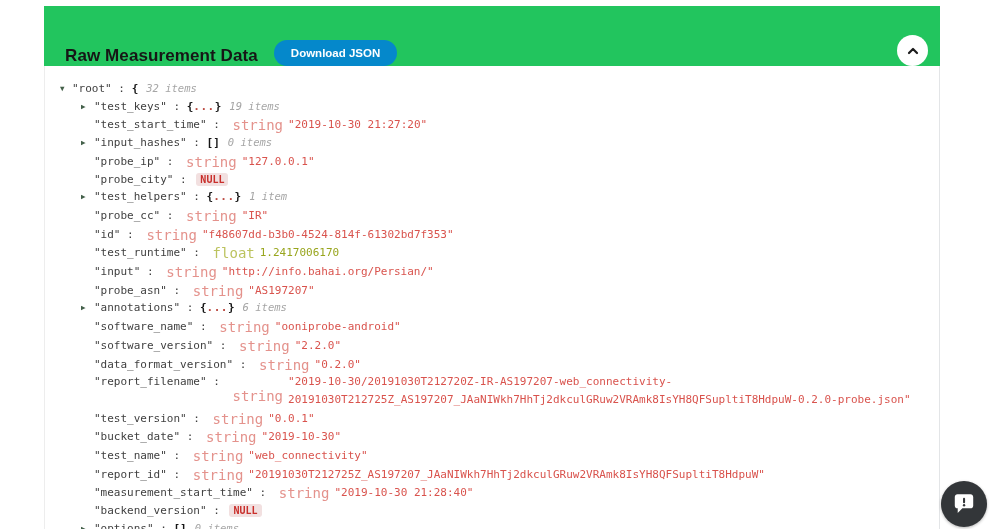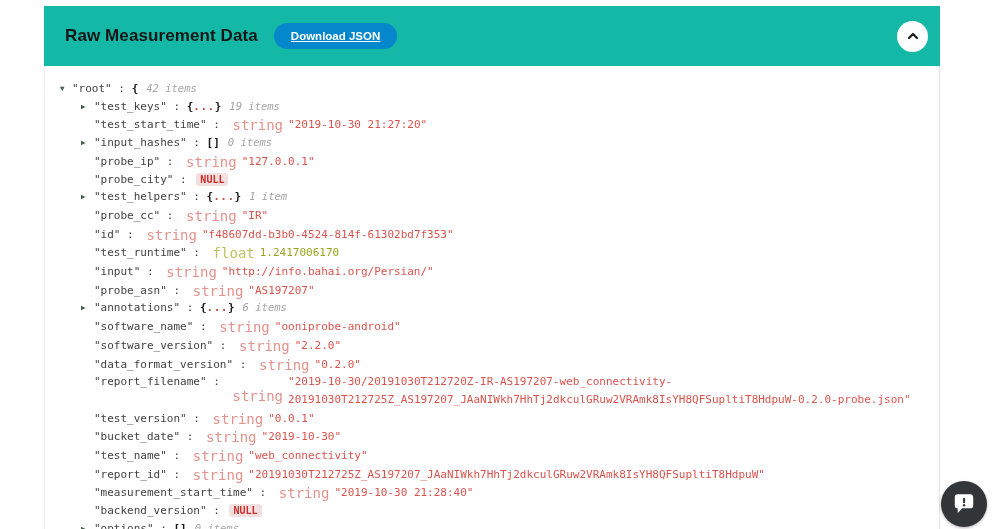--- a/index.html
+++ b/index.html
@@ -1,26 +1,26 @@
 <!DOCTYPE html>
 <html><head>
 <meta charset="utf-8">
 <style>
   * { margin:0; padding:0; box-sizing:border-box; }
   html,body { width:1000px; height:529px; background:#ffffff; overflow:hidden;
     font-family:"Liberation Sans", sans-serif; }
   .page { position:relative; width:1000px; height:529px; background:#fff; }
 
   .card { position:absolute; left:44px; top:6px; width:896px; }
-  .card-header { height:60px; background:#14b8a6; display:flex; align-items:center;
+  .card-header { height:60px; background:#22c55e; display:flex; align-items:flex-end;
     padding:0 12px 0 21px; }
   .title { font-size:17px; font-weight:700; color:#161616; letter-spacing:.1px; }
   .dl-btn { margin-left:16px; background:#0588cb; color:#fff; border:none;
     font-family:"Liberation Sans", sans-serif; font-weight:700; font-size:11.5px;
-    padding:7px 17px; border-radius:15px; cursor:pointer;text-decoration:underline; }
+    padding:7px 17px; border-radius:15px; cursor:pointer; }
   .collapse-btn { margin-left:auto; width:31px; height:31px; border-radius:50%;
     background:#fff; border:none; display:flex; align-items:center; justify-content:center;
     cursor:pointer; }
 
   .card-body { background:#fff; border-left:1px solid #ededed; border-right:1px solid #e3e5e7;
     height:463px; padding:14px 18px 0 14px; overflow:hidden; }
 
   .json-tree { font-family:"DejaVu Sans Mono", monospace; font-size:11px;
     line-height:17.7px; color:#3f3f3f; }
   .jrow { position:relative; white-space:nowrap; }
@@ -61,21 +61,21 @@
       <h2 class="title">Raw Measurement Data</h2>
       <button class="dl-btn">Download JSON</button>
       <button class="collapse-btn">
         <svg width="14" height="14" viewBox="0 0 14 14">
           <polyline points="3,9 7,5 11,9" fill="none" stroke="#1b1b1b" stroke-width="2.2" stroke-linecap="round" stroke-linejoin="round"></polyline>
         </svg>
       </button>
     </div>
     <div class="card-body">
       <div id="json-tree" class="json-tree">
-          <div class="jrow lvl0"><span class="arrow">▼</span><span class="key">"root"</span><span class="colon"> : </span><span class="brace">{</span><span class="items">42 items</span></div>
+          <div class="jrow lvl0"><span class="arrow">▼</span><span class="key">"root"</span><span class="colon"> : </span><span class="brace">{</span><span class="items">32 items</span></div>
           <div class="jrow lvl1"><span class="arrow">▶</span><span class="key">"test_keys"</span><span class="colon"> : </span><span class="brace">{<span class="dots">...</span>}</span><span class="items">19 items</span></div>
           <div class="jrow lvl1"><span class="key">"test_start_time"</span><span class="colon"> : </span><span class="tlabel l-string">string</span><span class="val v-string">"2019-10-30 21:27:20"</span></div>
           <div class="jrow lvl1"><span class="arrow">▶</span><span class="key">"input_hashes"</span><span class="colon"> : </span><span class="brace">[]</span><span class="items">0 items</span></div>
           <div class="jrow lvl1"><span class="key">"probe_ip"</span><span class="colon"> : </span><span class="tlabel l-string">string</span><span class="val v-string">"127.0.0.1"</span></div>
           <div class="jrow lvl1"><span class="key">"probe_city"</span><span class="colon"> : </span><span class="nullb">NULL</span></div>
           <div class="jrow lvl1"><span class="arrow">▶</span><span class="key">"test_helpers"</span><span class="colon"> : </span><span class="brace">{<span class="dots">...</span>}</span><span class="items">1 item</span></div>
           <div class="jrow lvl1"><span class="key">"probe_cc"</span><span class="colon"> : </span><span class="tlabel l-string">string</span><span class="val v-string">"IR"</span></div>
           <div class="jrow lvl1"><span class="key">"id"</span><span class="colon"> : </span><span class="tlabel l-string">string</span><span class="val v-string">"f48607dd-b3b0-4524-814f-61302bd7f353"</span></div>
           <div class="jrow lvl1"><span class="key">"test_runtime"</span><span class="colon"> : </span><span class="tlabel l-float">float</span><span class="val v-float">1.2417006170</span></div>
           <div class="jrow lvl1"><span class="key">"input"</span><span class="colon"> : </span><span class="tlabel l-string">string</span><span class="val v-string">"http://info.bahai.org/Persian/"</span></div>

